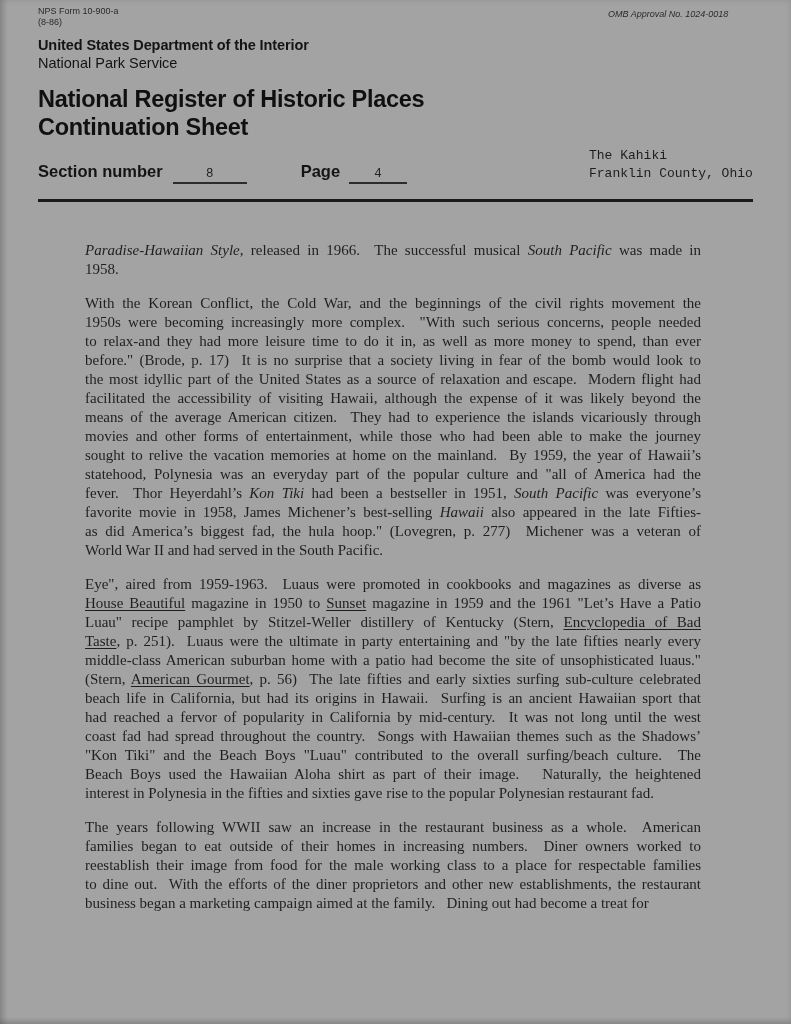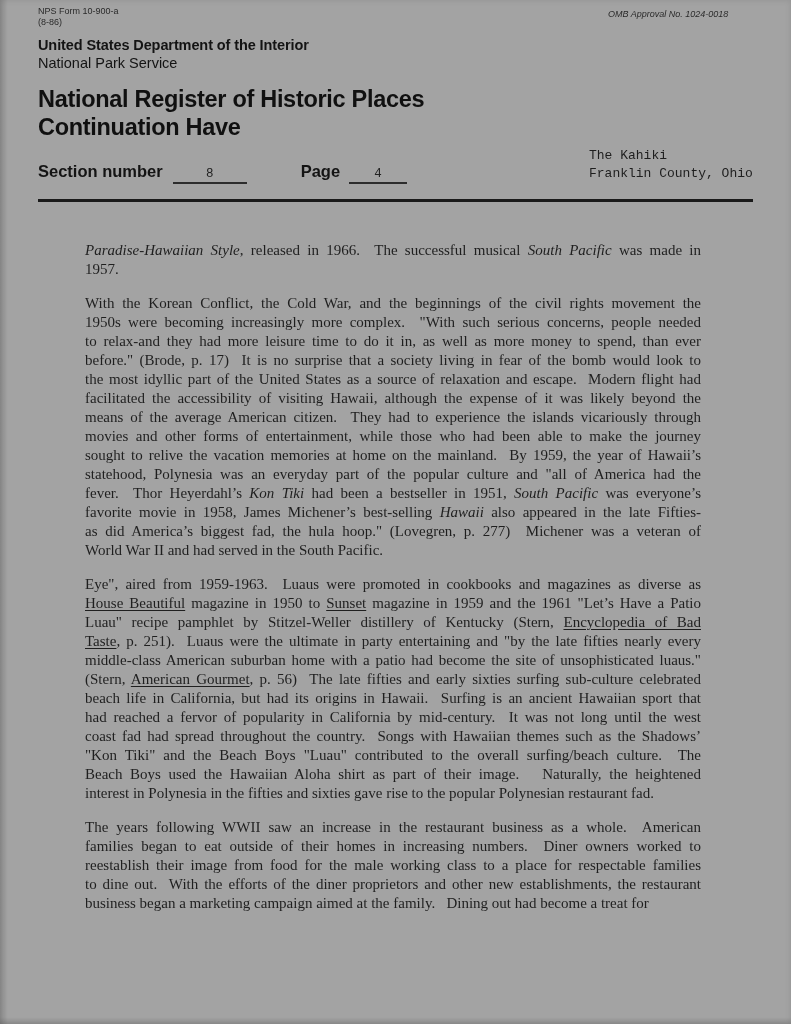--- a/index.html
+++ b/index.html
@@ -55,41 +55,41 @@
     <div>(8-86)</div>
   </div>
 
   <div class="omb">OMB Approval No. 1024-0018</div>
 
   <div class="agency">United States Department of the Interior</div>
   <div class="agency-sub">National Park Service</div>
 
   <div class="doc-title">
     <div>National Register of Historic Places</div>
-    <div>Continuation Have</div>
+    <div>Continuation Sheet</div>
   </div>
 
   <div class="section-row">
     <span>Section number</span>
     <span class="blank sec">8</span>
     <span class="page-label">Page</span>
     <span class="blank pg">4</span>
   </div>
 
   <div class="property">
     <div>The Kahiki</div>
     <div>Franklin County, Ohio</div>
   </div>
 
   <div class="rule"></div>
 
   <div class="body-text">
       <div class="para">
         <div class="ln"><span class="it">Paradise-Hawaiian Style</span><span>, released in 1966.&nbsp; The successful musical </span><span class="it">South Pacific</span><span> was made in</span></div>
-        <div class="ln last"><span>1957.</span></div>
+        <div class="ln last"><span>1958.</span></div>
       </div>
       <div class="para">
         <div class="ln"><span>With the Korean Conflict, the Cold War, and the beginnings of the civil rights movement the</span></div>
         <div class="ln"><span>1950s were becoming increasingly more complex.&nbsp; "With such serious concerns, people needed</span></div>
         <div class="ln"><span>to relax-and they had more leisure time to do it in, as well as more money to spend, than ever</span></div>
         <div class="ln"><span>before." (Brode, p. 17)&nbsp; It is no surprise that a society living in fear of the bomb would look to</span></div>
         <div class="ln"><span>the most idyllic part of the United States as a source of relaxation and escape.&nbsp; Modern flight had</span></div>
         <div class="ln"><span>facilitated the accessibility of visiting Hawaii, although the expense of it was likely beyond the</span></div>
         <div class="ln"><span>means of the average American citizen.&nbsp; They had to experience the islands vicariously through</span></div>
         <div class="ln"><span>movies and other forms of entertainment, while those who had been able to make the journey</span></div>

